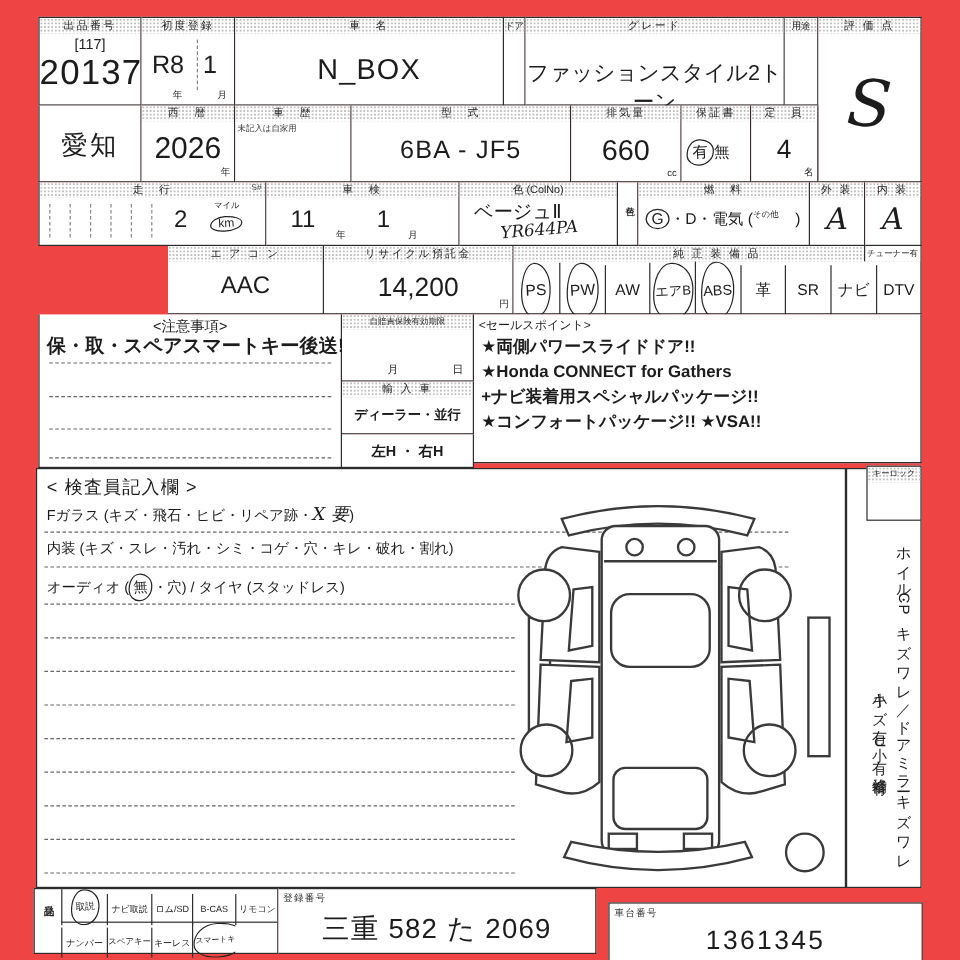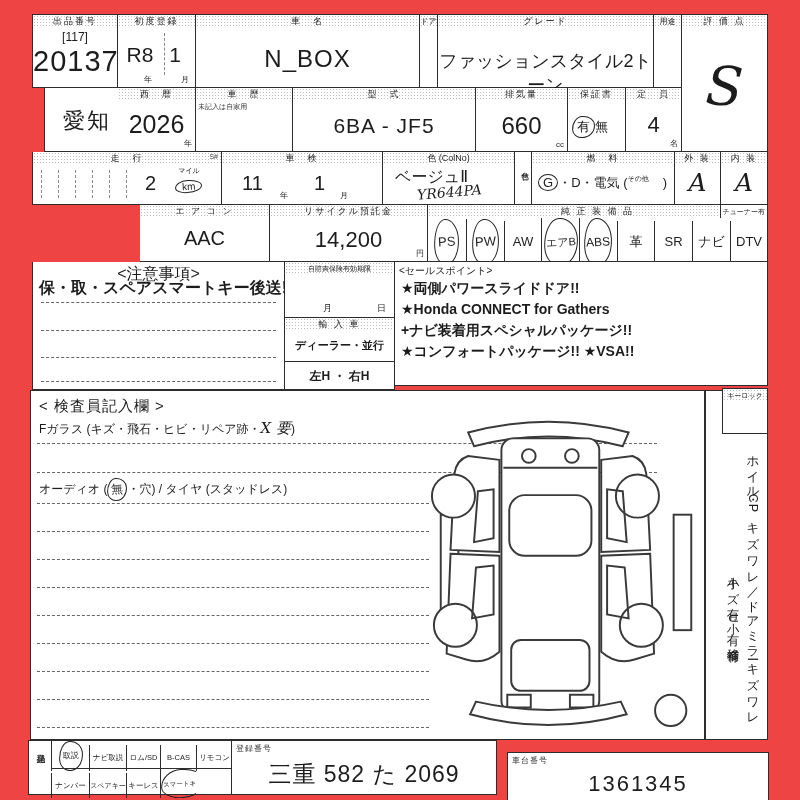--- a/index.html
+++ b/index.html
@@ -55,21 +55,21 @@
 
   <div class="cell" style="left:654px;top:14px;width:28px;height:74px;border-left:none;">
     <div class="strip" style="letter-spacing:0;font-size:8px;">用途</div>
   </div>
 
   <div class="cell" style="left:682px;top:14px;width:86px;height:138px;border-left:none;">
     <div class="strip">評 価 点</div>
     <div class="val hand" style="top:40px;font-size:54px;font-weight:300;transform:rotate(4deg);">S</div>
   </div>
 
-  <div class="cell" style="left:32px;top:88px;width:86px;height:64px;border-top:none;margin-left:12px;">
+  <div class="cell" style="left:32px;top:88px;width:86px;height:64px;border-top:none;">
     <div class="val" style="top:18px;font-size:22px;letter-spacing:2px;">愛知</div>
   </div>
 
   <div class="cell" style="left:118px;top:88px;width:78px;height:64px;border-top:none;border-left:none;">
     <div class="strip">西　暦</div>
     <div class="val" style="top:22px;font-size:25px;">2026</div>
     <div class="unit">年</div>
   </div>
 
   <div class="cell" style="left:196px;top:88px;width:97px;height:64px;border-top:none;border-left:none;">
@@ -165,21 +165,21 @@
     <div class="strip" style="position:relative;">
       <span>純 正 装 備 品</span>
       <span style="position:absolute;right:0;top:0;height:13px;line-height:13px;font-size:7px;letter-spacing:0;background:#fff;border-left:1.3px solid #2d2d2d;padding:0 2px;">チューナー有</span>
     </div>
     <div style="position:absolute;top:13px;left:0;right:0;bottom:0;white-space:nowrap;">
       <span class="eq" style="width:38px;border-left:none;line-height:42px;"><span class="hcirc" style="padding:1px 3px;">PS</span></span><span class="eq" style="width:38px;line-height:42px;"><span class="hcirc" style="padding:1px 2px;">PW</span></span><span class="eq" style="width:37px;line-height:42px;">AW</span><span class="eq" style="width:38px;line-height:42px;font-size:11px;"><span class="hcirc" style="padding:2px 1px;">エアB</span></span><span class="eq" style="width:38px;line-height:42px;font-size:12px;"><span class="hcirc" style="padding:2px 1px;">ABS</span></span><span class="eq" style="width:37px;line-height:42px;">革</span><span class="eq" style="width:38px;line-height:42px;">SR</span><span class="eq" style="width:38px;line-height:42px;">ナビ</span><span class="eq" style="width:37px;line-height:42px;">DTV</span>
     </div>
   </div>
 
   <div class="cell" style="left:32px;top:262px;width:253px;height:128px;border-top:none;">
-    <div style="position:absolute;top:2px;left:0;right:0;text-align:center;font-size:16px;">&lt;注意事項&gt;</div>
+    <div style="position:absolute;top:2px;left:0;right:0;text-align:center;font-size:12px;">&lt;注意事項&gt;</div>
     <div style="position:absolute;top:16px;left:6px;font-size:16px;font-weight:700;white-space:nowrap;">保・取・スペアスマートキー後送!</div>
     <div class="dash" style="left:8px;width:235px;top:40px;"></div>
     <div class="dash" style="left:8px;width:235px;top:68px;"></div>
     <div class="dash" style="left:8px;width:235px;top:95px;"></div>
     <div class="dash" style="left:8px;width:235px;top:119px;"></div>
   </div>
 
   <div class="cell" style="left:285px;top:262px;width:110px;height:56px;border-top:none;border-left:none;">
     <div class="strip" style="font-size:7px;letter-spacing:0;">自賠責保険有効期限</div>
     <div style="position:absolute;bottom:2px;left:38px;font-size:9px;">月</div>
@@ -204,20 +204,21 @@
       <div>★コンフォートパッケージ!! ★VSA!!</div>
     </div>
   </div>
 
   <div class="cell" style="left:30px;top:390px;width:675px;height:350px;">
     <div style="position:absolute;top:6px;left:8px;font-size:15px;letter-spacing:1px;">&lt; 検査員記入欄 &gt;</div>
     <div style="position:absolute;top:28px;left:8px;font-size:12px;white-space:nowrap;">
       <span>Fガラス (キズ・飛石・ヒビ・リペア跡・</span><span class="hand" style="font-size:15px;">X 要</span><span>)</span>
     </div>
     <div class="dash" style="left:6px;width:620px;top:52px;"></div>
+    <div style="position:absolute;top:58px;left:8px;font-size:12px;white-space:nowrap;">内装 (キズ・スレ・汚れ・シミ・コゲ・穴・キレ・破れ・割れ)</div>
     <div class="dash" style="left:6px;width:620px;top:81px;"></div>
     <div style="position:absolute;top:87px;left:8px;font-size:12px;white-space:nowrap;">
       <span>オーディオ (</span><span class="hcirc" style="padding:2px 3px;">無</span><span>・穴) / タイヤ (スタッドレス)</span>
     </div>
     <div class="dash" style="left:6px;width:392px;top:112px;"></div>
     <div class="dash" style="left:6px;width:392px;top:140px;"></div>
     <div class="dash" style="left:6px;width:392px;top:168px;"></div>
     <div class="dash" style="left:6px;width:392px;top:196px;"></div>
     <div class="dash" style="left:6px;width:392px;top:224px;"></div>
     <div class="dash" style="left:6px;width:392px;top:252px;"></div>

